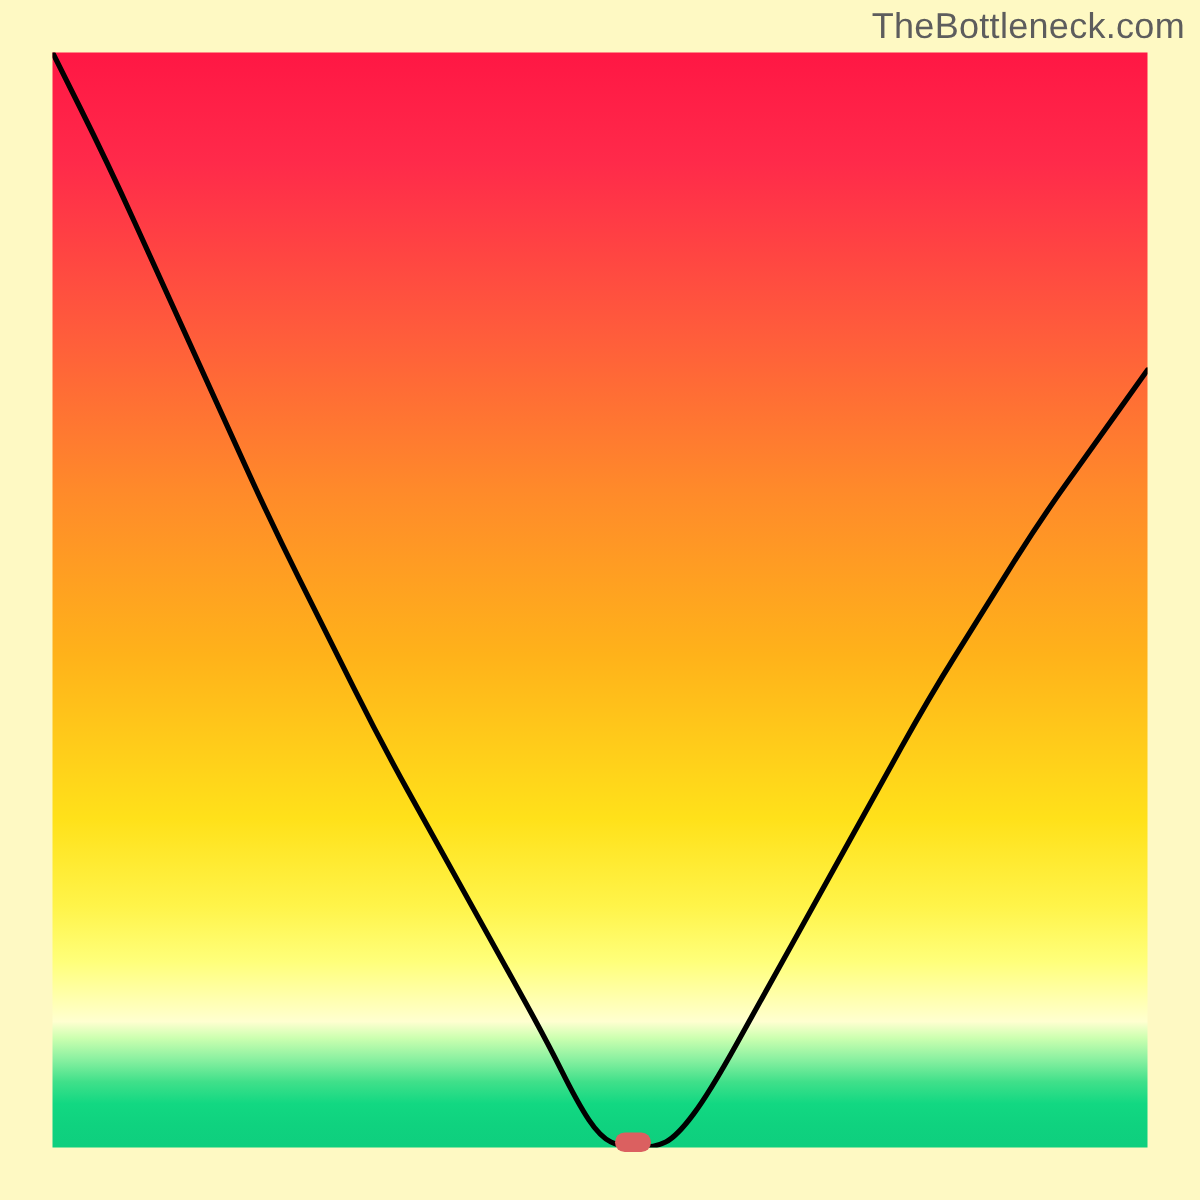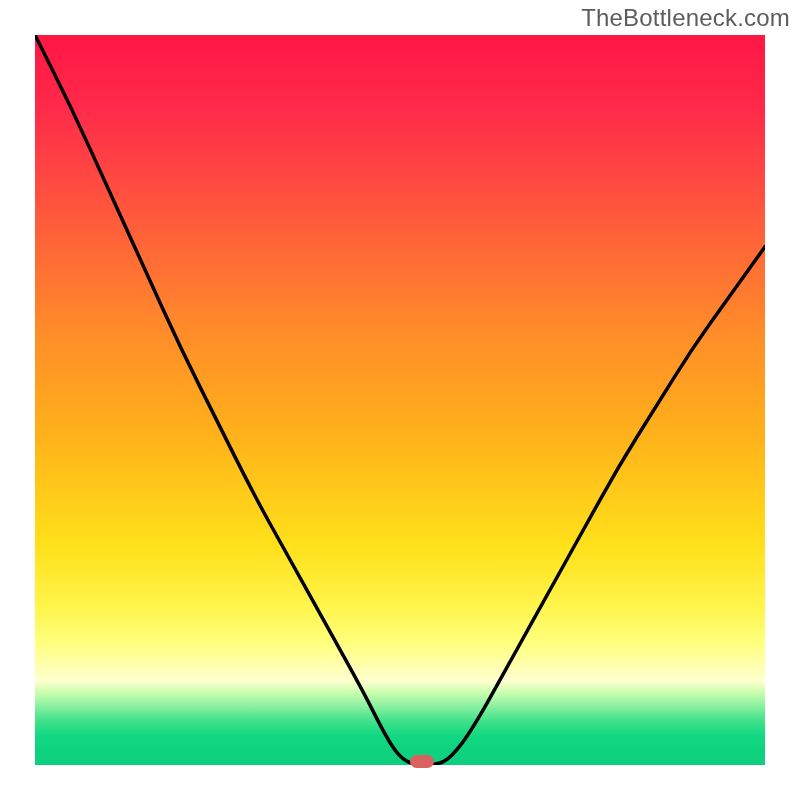--- a/index.html
+++ b/index.html
@@ -8,21 +8,21 @@
     width: 800px;
     height: 800px;
     background: #000;
     font-family: Arial, Helvetica, sans-serif;
     overflow: hidden;
   }
   .frame {
     position: relative;
     width: 800px;
     height: 800px;
-    background: #ffffff;
+    background: #fef9c3;
   }
   .watermark {
     position: absolute;
     top: 4px;
     right: 10px;
     color: #5d5d5d;
     font-size: 24px;
     font-weight: 500;
     letter-spacing: 0.2px;
     z-index: 10;

